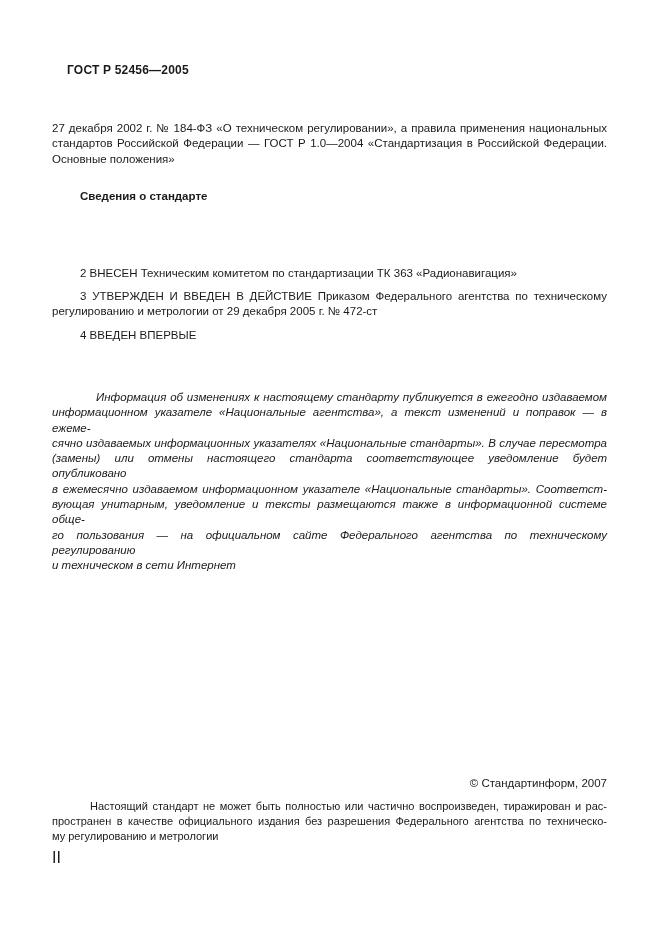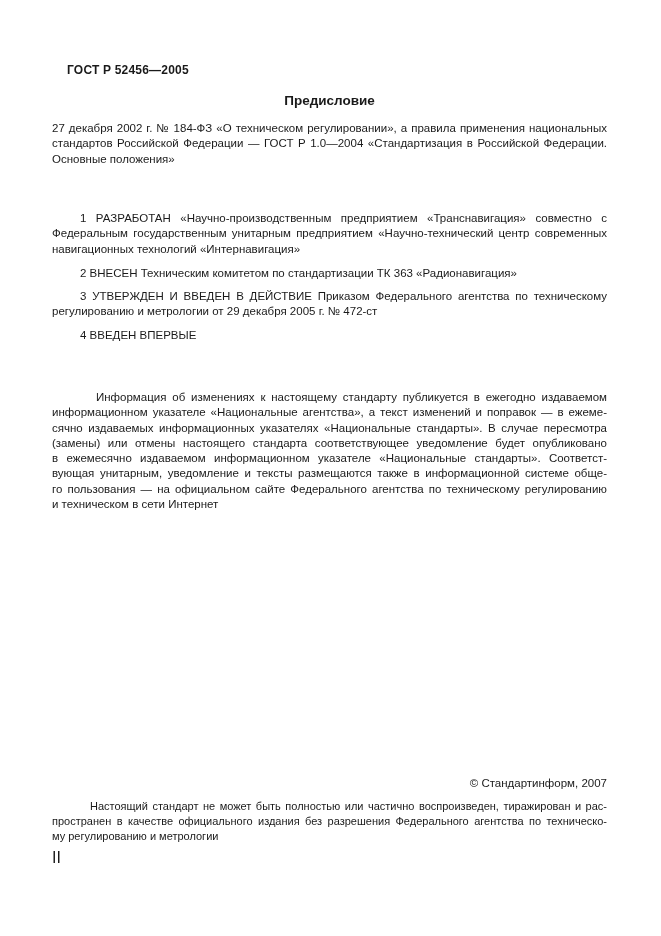--- a/index.html
+++ b/index.html
@@ -18,46 +18,41 @@
   .ind2{text-indent:28px;}
   .ind3{text-indent:38px;}
   .doc-header{top:63px;font-weight:bold;font-size:12px;letter-spacing:.2px;padding-left:15px;}
   .doc-title{top:93px;text-align:center;font-weight:bold;font-size:13.5px;}
   .intro{top:121px;}
   .info-heading{top:189px;font-weight:bold;}
   .item1{top:211px;}
   .item2{top:266px;}
   .item3{top:289px;}
   .item4{top:328px;}
-  .amendment{top:390px;}
+  .amendment{top:390px;font-style:italic;}
   .copyright{top:776px;text-align:right;}
   .restriction{top:799px;font-size:11px;line-height:15.2px;}
   .pagenum{top:850px;font-size:16px;}
 </style>
 </head>
 <body>
 
 <div class="page">
 
   <div class="blk doc-header">ГОСТ Р 52456—2005</div>
 
-  <div class="blk doc-title">Предисловие</div>
 
   <div class="blk intro">
     <div class="ln j">27 декабря 2002 г. № 184-ФЗ «О техническом регулировании», а правила применения национальных</div>
     <div class="ln j">стандартов Российской Федерации — ГОСТ Р 1.0—2004 «Стандартизация в Российской Федерации.</div>
     <div class="ln">Основные положения»</div>
   </div>
 
+  <div class="blk info-heading ind2">Сведения о стандарте</div>
 
-  <div class="blk item1">
-    <div class="ln j ind2">1 РАЗРАБОТАН «Научно-производственным предприятием «Транснавигация» совместно с</div>
-    <div class="ln j">Федеральным государственным унитарным предприятием «Научно-технический центр современных</div>
-    <div class="ln">навигационных технологий «Интернавигация»</div>
-  </div>
 
   <div class="blk item2">
     <div class="ln ind2">2 ВНЕСЕН Техническим комитетом по стандартизации ТК 363 «Радионавигация»</div>
   </div>
 
   <div class="blk item3">
     <div class="ln j ind2">3 УТВЕРЖДЕН И ВВЕДЕН В ДЕЙСТВИЕ Приказом Федерального агентства по техническому</div>
     <div class="ln">регулированию и метрологии от 29 декабря 2005 г. № 472-ст</div>
   </div>
 

